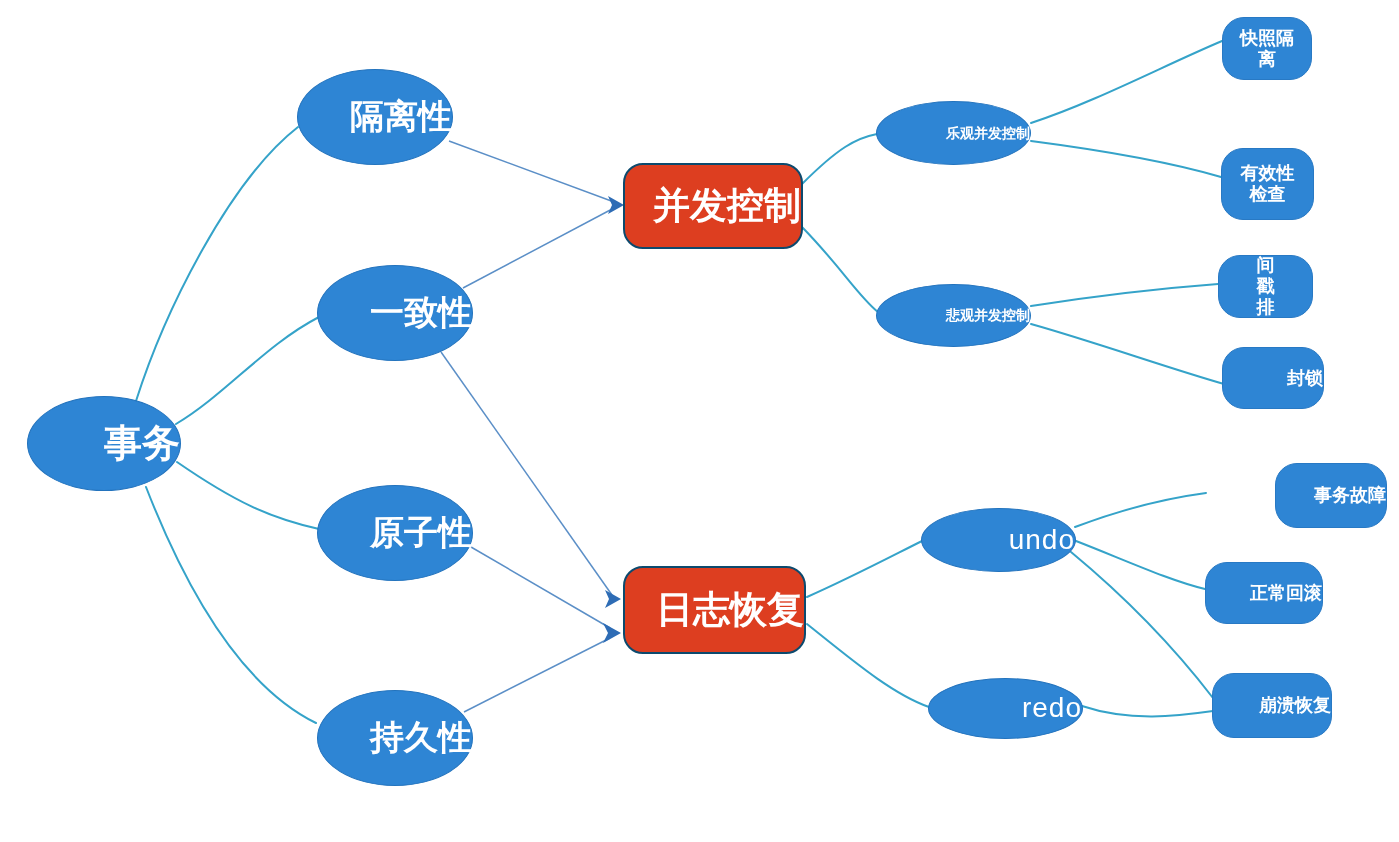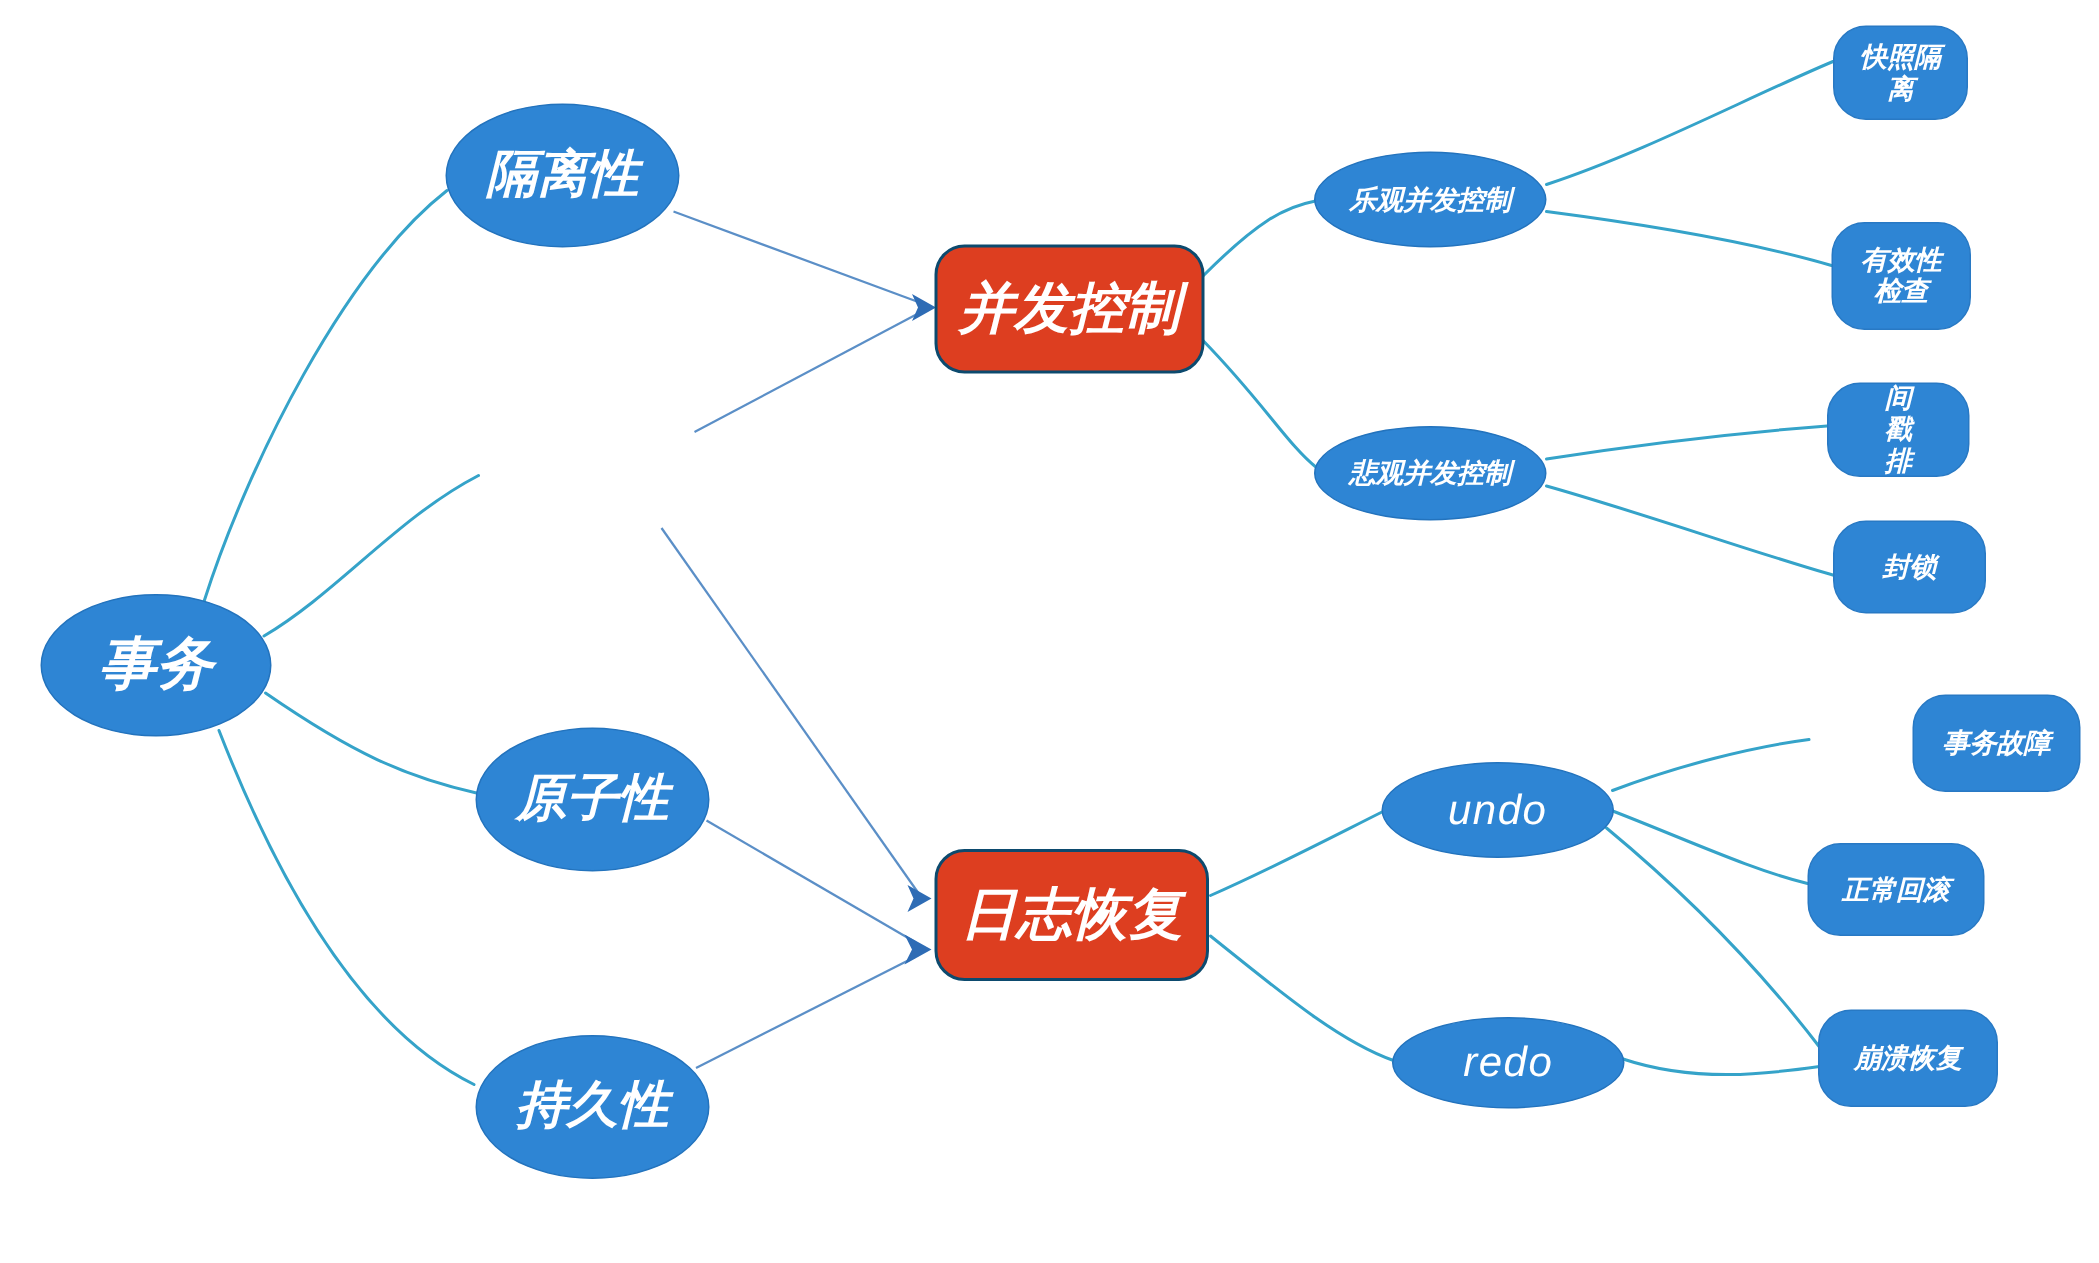--- a/index.html
+++ b/index.html
@@ -6,47 +6,46 @@
   .canvas{
     position:relative;
     width:1399px;height:842px;
     background:#ffffff;
     font-family:"Liberation Sans","DejaVu Sans",sans-serif;
     overflow:hidden;
   }
   .edges{position:absolute;left:0;top:0;width:1399px;height:842px;}
   .node{
     position:absolute;
-    display:flex;align-items:center;justify-content:center;
+    display:flex;align-items:center;justify-content:flex-end;
     box-sizing:border-box;
     color:#ffffff;
     text-align:center;
     line-height:1.15;
     user-select:none;
-    font-style:italic;
   }
   .ellipse{
     background:#2e85d4;
     border:1px solid #2373bd;
     border-radius:50%;
   }
   .rrect{
     background:#2e85d4;
     border:1px solid #2879c4;
     border-radius:22px;
   }
   .topic{
     background:#dd3e20;
     border:2px solid #0c4a6e;
     border-radius:20px;
     font-size:37px;font-weight:bold;
   }
   .lvl0{font-size:38px;font-weight:bold;}
   .lvl1{font-size:34px;font-weight:bold;}
-  .sub-cn{font-size:18px;font-weight:bold;}
+  .sub-cn{font-size:14px;font-weight:bold;}
   .sub-en{font-size:28px;font-weight:normal;letter-spacing:1px;}
   .leaf{font-size:18px;font-weight:bold;}
 </style>
 </head>
 <body>
 
 <div class="canvas">
 
   <svg class="edges" viewBox="0 0 1399 842" xmlns="http://www.w3.org/2000/svg">
     <g fill="none" stroke="#35a3c9" stroke-width="2" stroke-linecap="round">
@@ -80,20 +79,23 @@
       <polygon points="621,633 603,623 608,633 603,643"></polygon>
     </g>
   </svg>
 
   <div class="node ellipse lvl1" style="left:297px;top:69px;width:156px;height:96px;">
     <span>隔离性</span>
   </div>
 
   <div class="node ellipse lvl0" style="left:27px;top:396px;width:154px;height:95px;">
     <span>事务</span>
+  </div>
+  <div class="node ellipse lvl1" style="left:317px;top:265px;width:156px;height:96px;">
+    <span>一致性</span>
   </div>
   <div class="node ellipse lvl1" style="left:317px;top:485px;width:156px;height:96px;">
     <span>原子性</span>
   </div>
   <div class="node ellipse lvl1" style="left:317px;top:690px;width:156px;height:96px;">
     <span>持久性</span>
   </div>
 
   <div class="node topic" style="left:623px;top:163px;width:180px;height:86px;">
     <span>并发控制</span>

